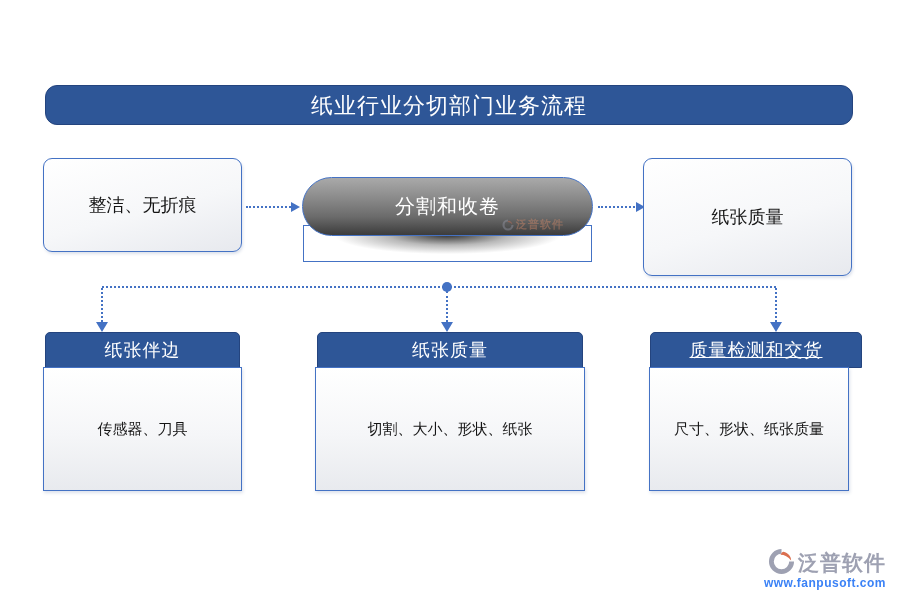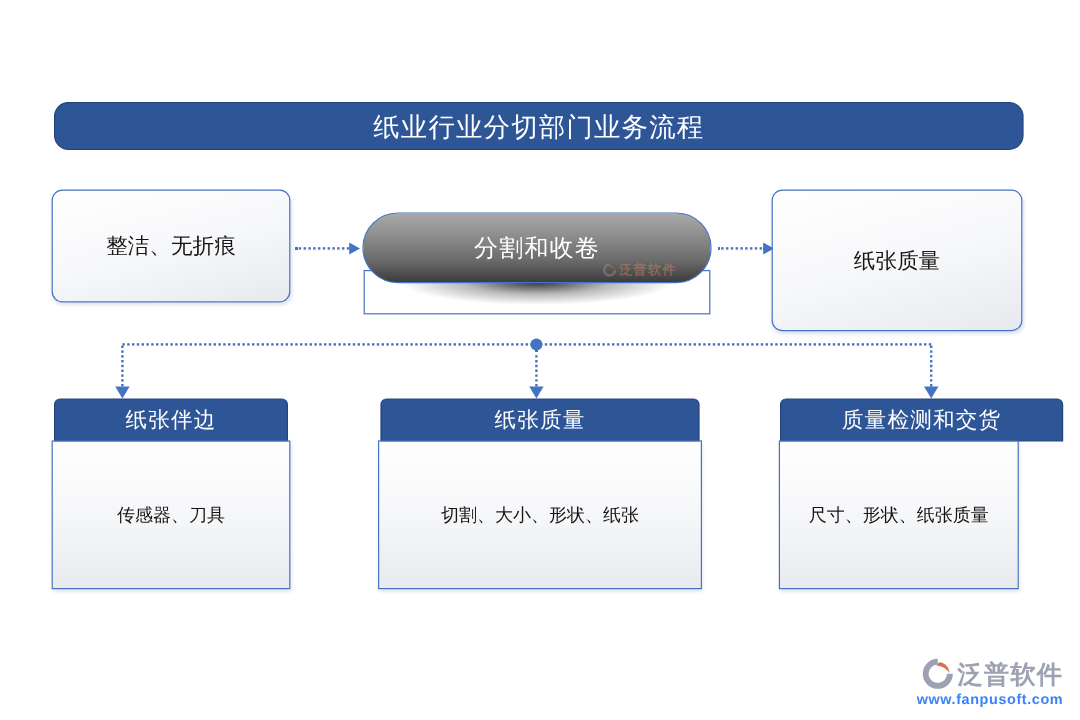--- a/index.html
+++ b/index.html
@@ -72,21 +72,21 @@
     border:1.5px solid #4472C4;border-radius:0;
     background:linear-gradient(180deg,#ffffff 0%,#f5f6f8 55%,#e8eaee 100%);
     display:flex;align-items:center;justify-content:center;
     font-size:15px;color:#151515;
     box-shadow:1px 2px 3px rgba(120,140,180,0.25);
   }
   .hdr1{left:45px;top:332px;width:195px;}
   .bod1{left:43px;top:367px;width:199px;height:124px;}
   .hdr2{left:317px;top:332px;width:266px;}
   .bod2{left:315px;top:367px;width:270px;height:124px;}
-  .hdr3{left:650px;top:332px;width:236px;}
+  .hdr3{left:650px;top:332px;width:212px;text-decoration:underline;}
   .bod3{left:649px;top:367px;width:200px;height:124px;}
   
   .wm{position:absolute;right:14px;bottom:10px;width:135px;text-align:right;font-family:"Liberation Sans",sans-serif;}
   .wm-top{display:flex;align-items:flex-end;justify-content:flex-end;gap:3px;}
   .wm-brand{font-size:21px;font-weight:bold;color:#9EA1B2;letter-spacing:1px;line-height:24px;}
   .wm-url{font-size:12px;font-weight:bold;color:#3b82f6;letter-spacing:0.5px;margin-top:1px;}
 </style>
 </head>
 <body>
 

